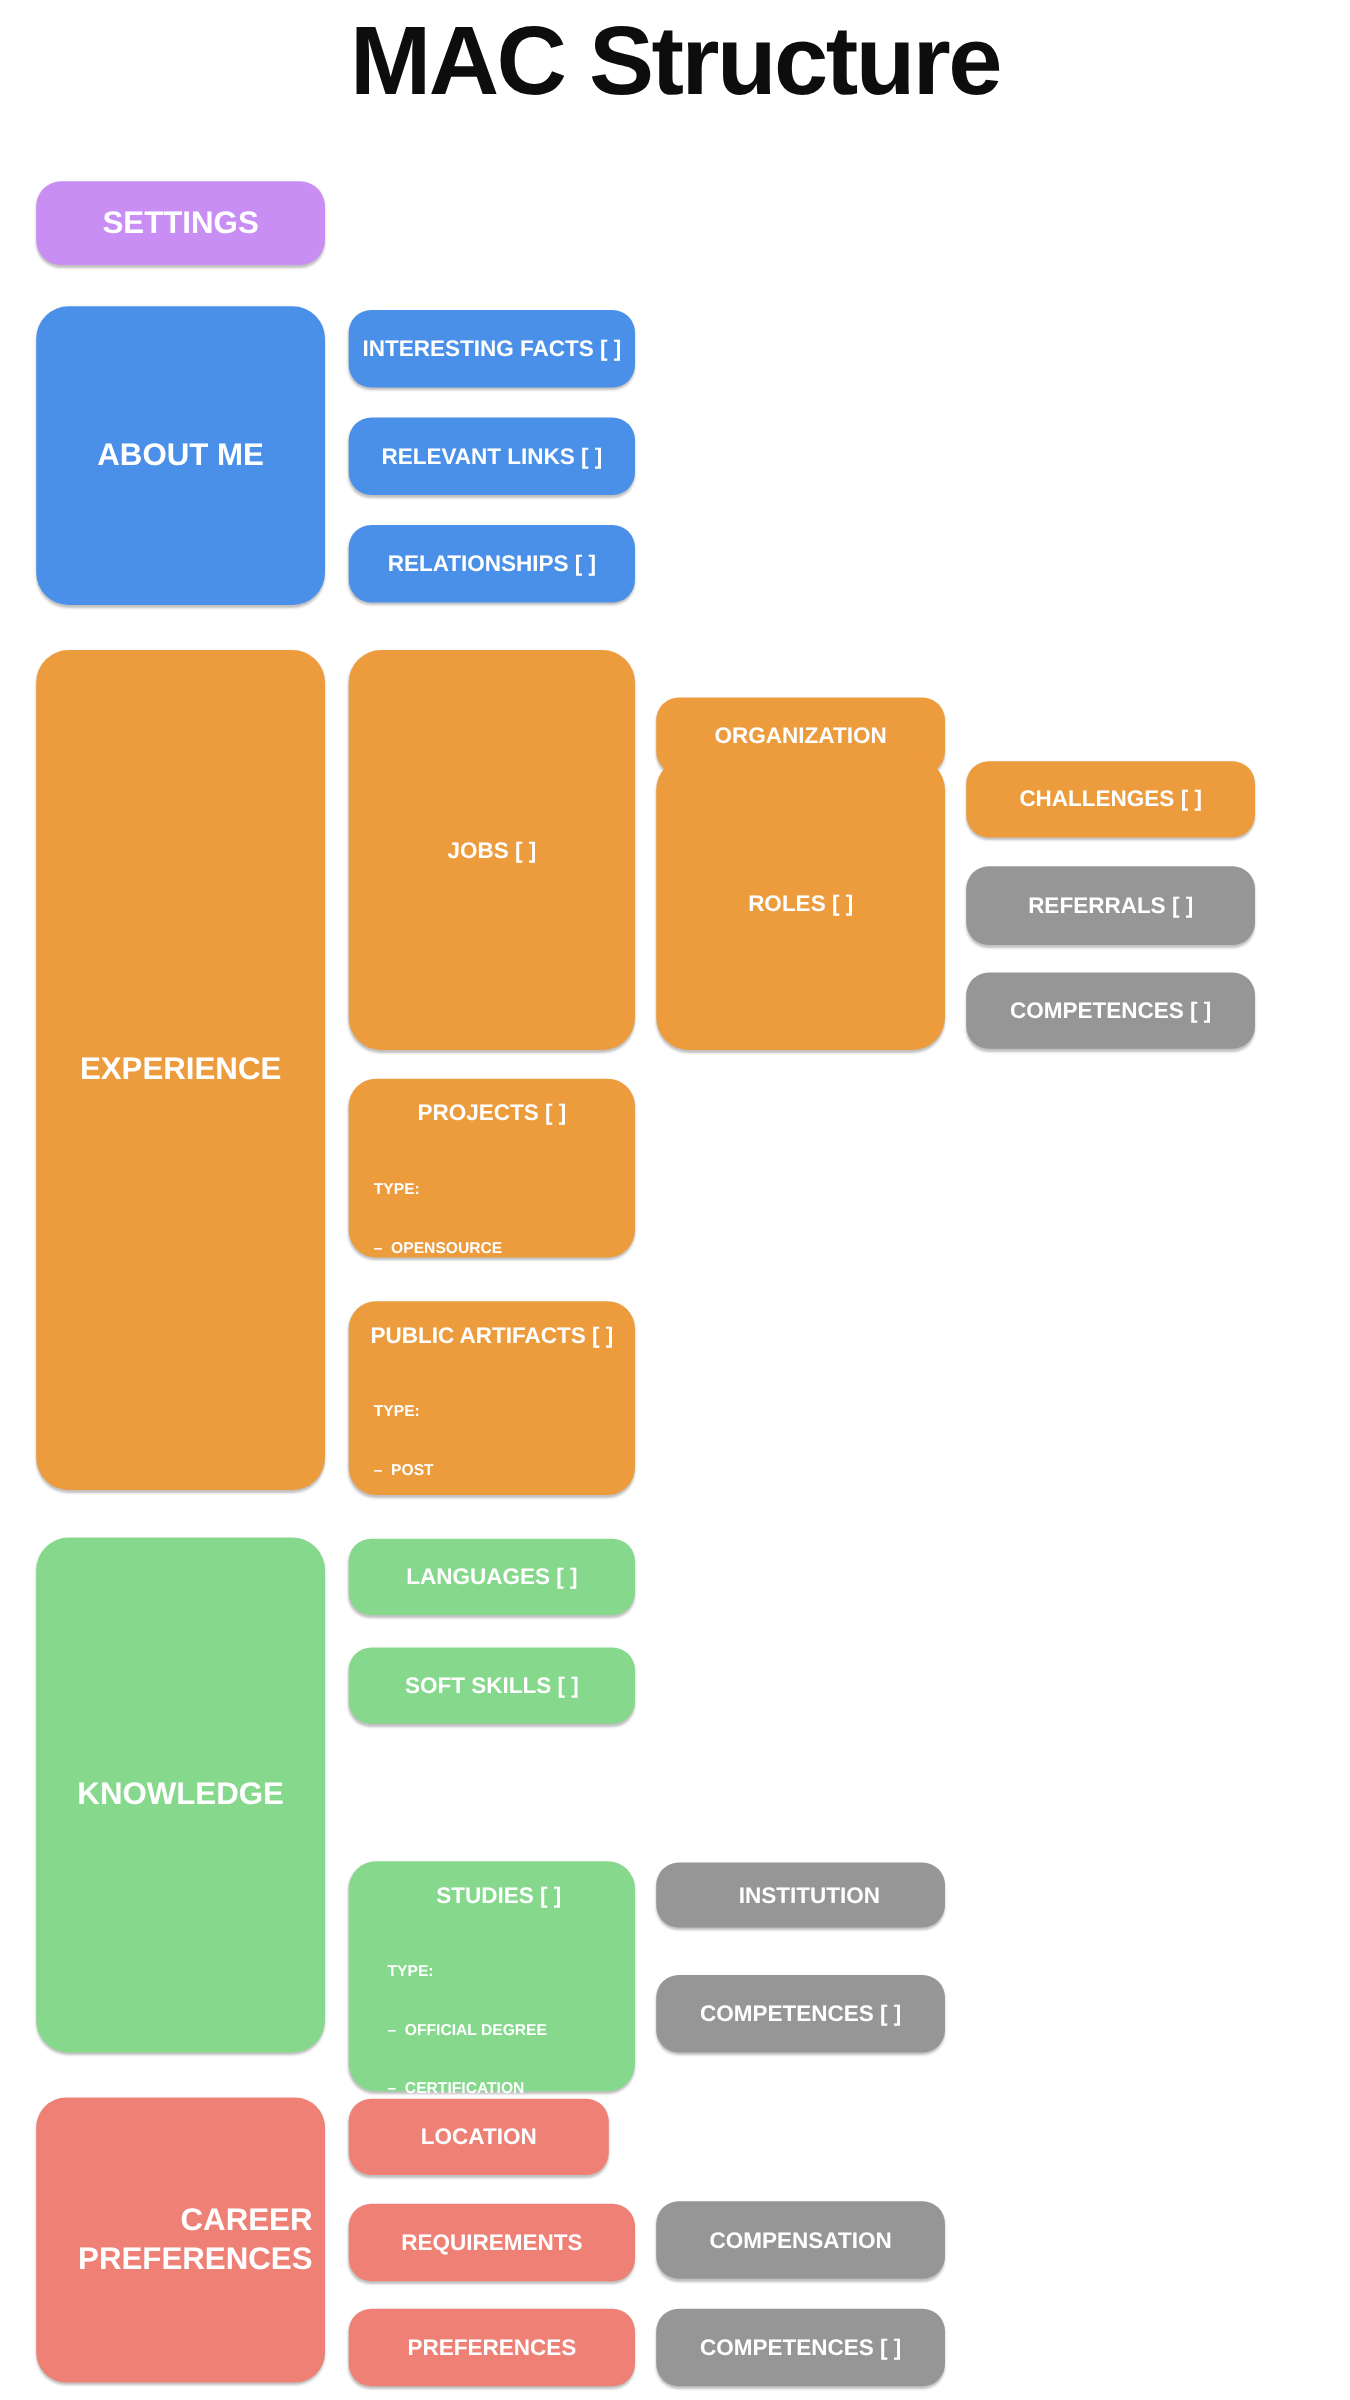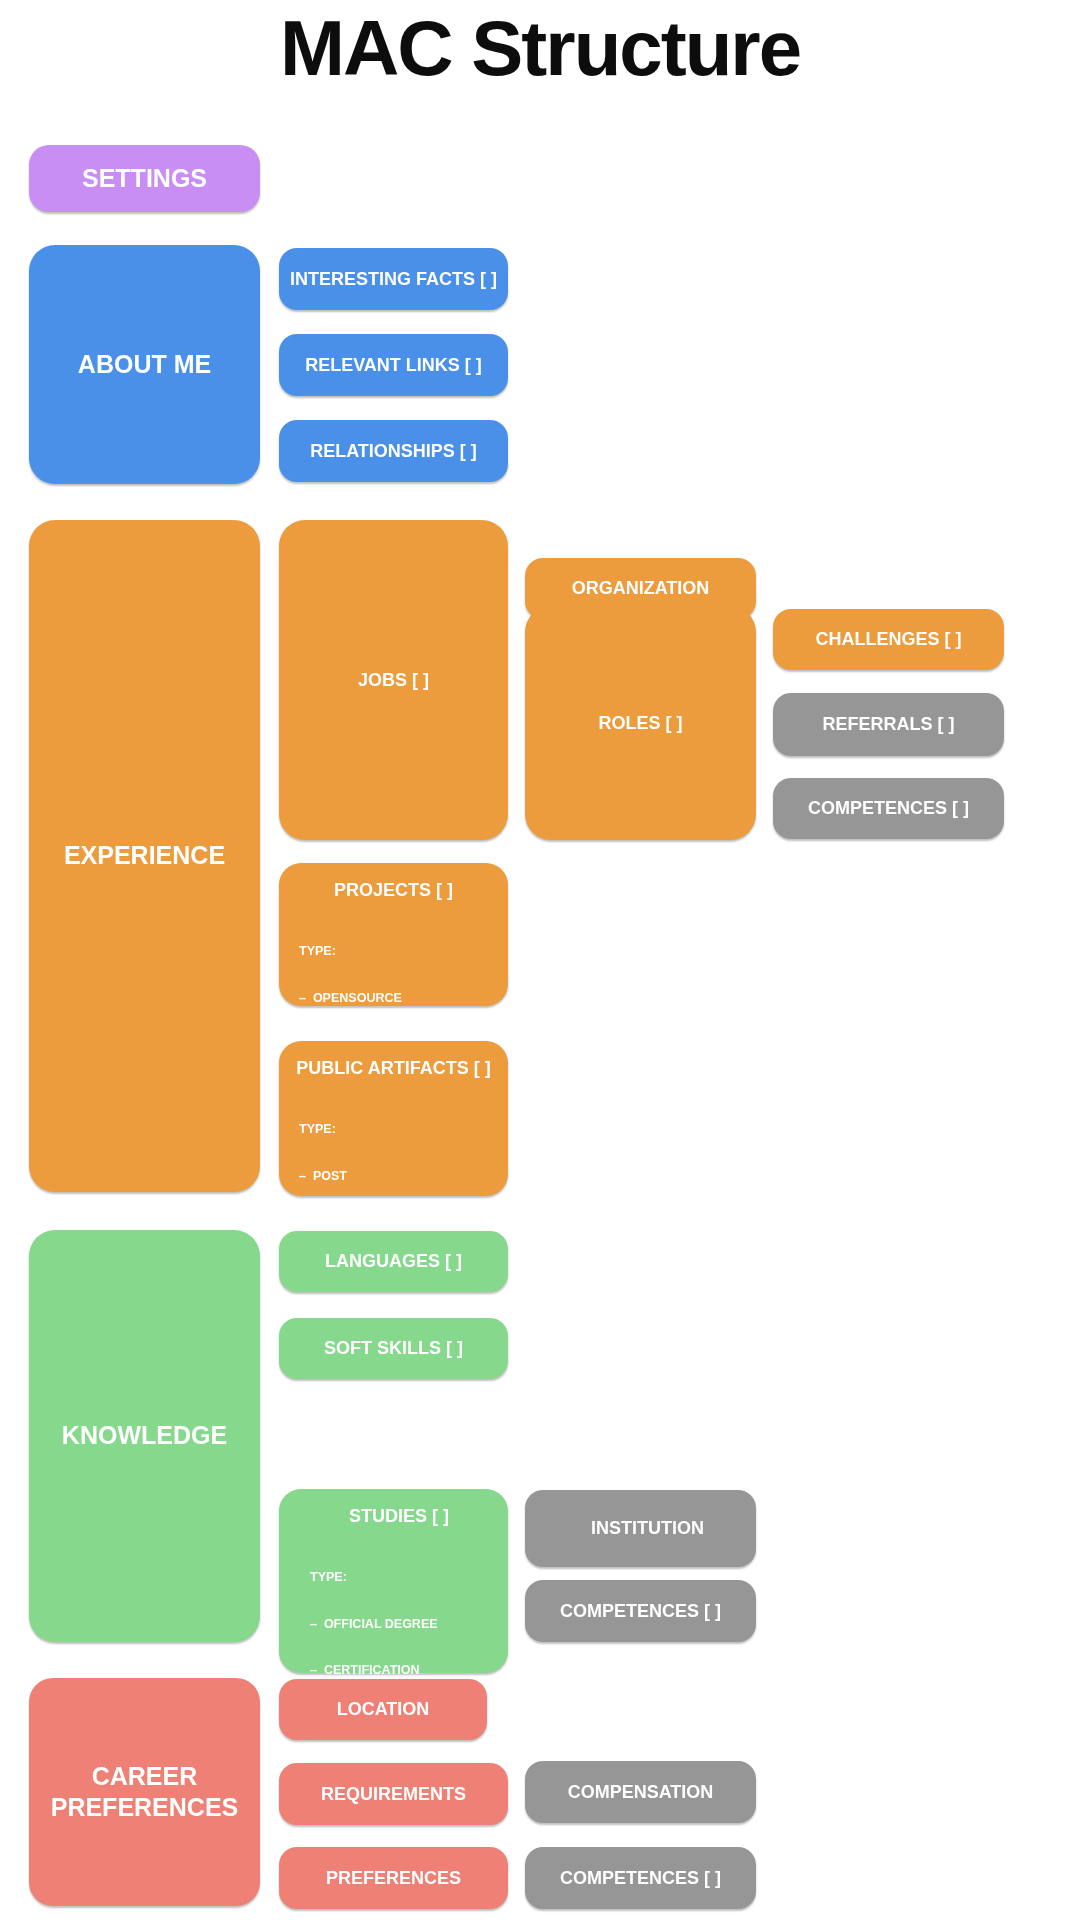--- a/index.html
+++ b/index.html
@@ -24,21 +24,21 @@
     color: #0d0d0d;
   }
   .block {
     position: absolute;
     border-radius: 18px;
     color: #ffffff;
     font-weight: 700;
     display: flex;
     align-items: center;
     justify-content: center;
-    text-align: center;
+    text-align: right;
     box-shadow: 0 2px 2px rgba(0,0,0,0.25);
     box-sizing: border-box;
   }
   .big   { border-radius: 26px; font-size: 25px; line-height: 1.25; padding: 0 10px; }
   .small { font-size: 18px; padding: 0 8px; }
   .c-purple { background: var(--purple); }
   .c-blue   { background: var(--blue); }
   .c-orange { background: var(--orange); }
   .c-green  { background: var(--green); }
   .c-salmon { background: var(--salmon); }
@@ -144,21 +144,21 @@
     <div class="detail-title">STUDIES [ ]</div>
     <div class="detail-lines">
       <div>TYPE:</div>
       <div>–  OFFICIAL DEGREE</div>
       <div>–  CERTIFICATION</div>
       <div>–  SELF TRAINING</div>
       <div>–  ...</div>
     </div>
   </div>
 
-  <div class="block small c-gray" style="left:525px; top:1490px; width:231px; height:77px;padding-left:22px;">
+  <div class="block small c-gray" style="left:525px; top:1490px; width:231px; height:52px;padding-left:22px;">
     <span>INSTITUTION</span>
   </div>
   <div class="block small c-gray" style="left:525px; top:1580px; width:231px; height:62px;">
     <span>COMPETENCES [ ]</span>
   </div>
 
   <div class="block big c-salmon" style="left:29px; top:1678px; width:231px; height:228px; border-radius:24px;">
     <span>CAREER PREFERENCES</span>
   </div>
   <div class="block small c-salmon" style="left:279px; top:1679px; width:208px; height:61px;">

